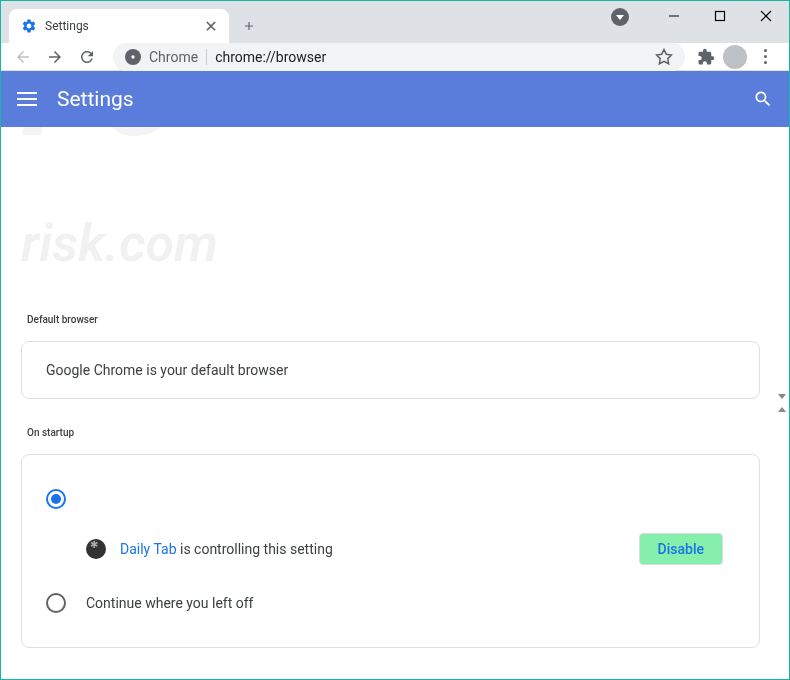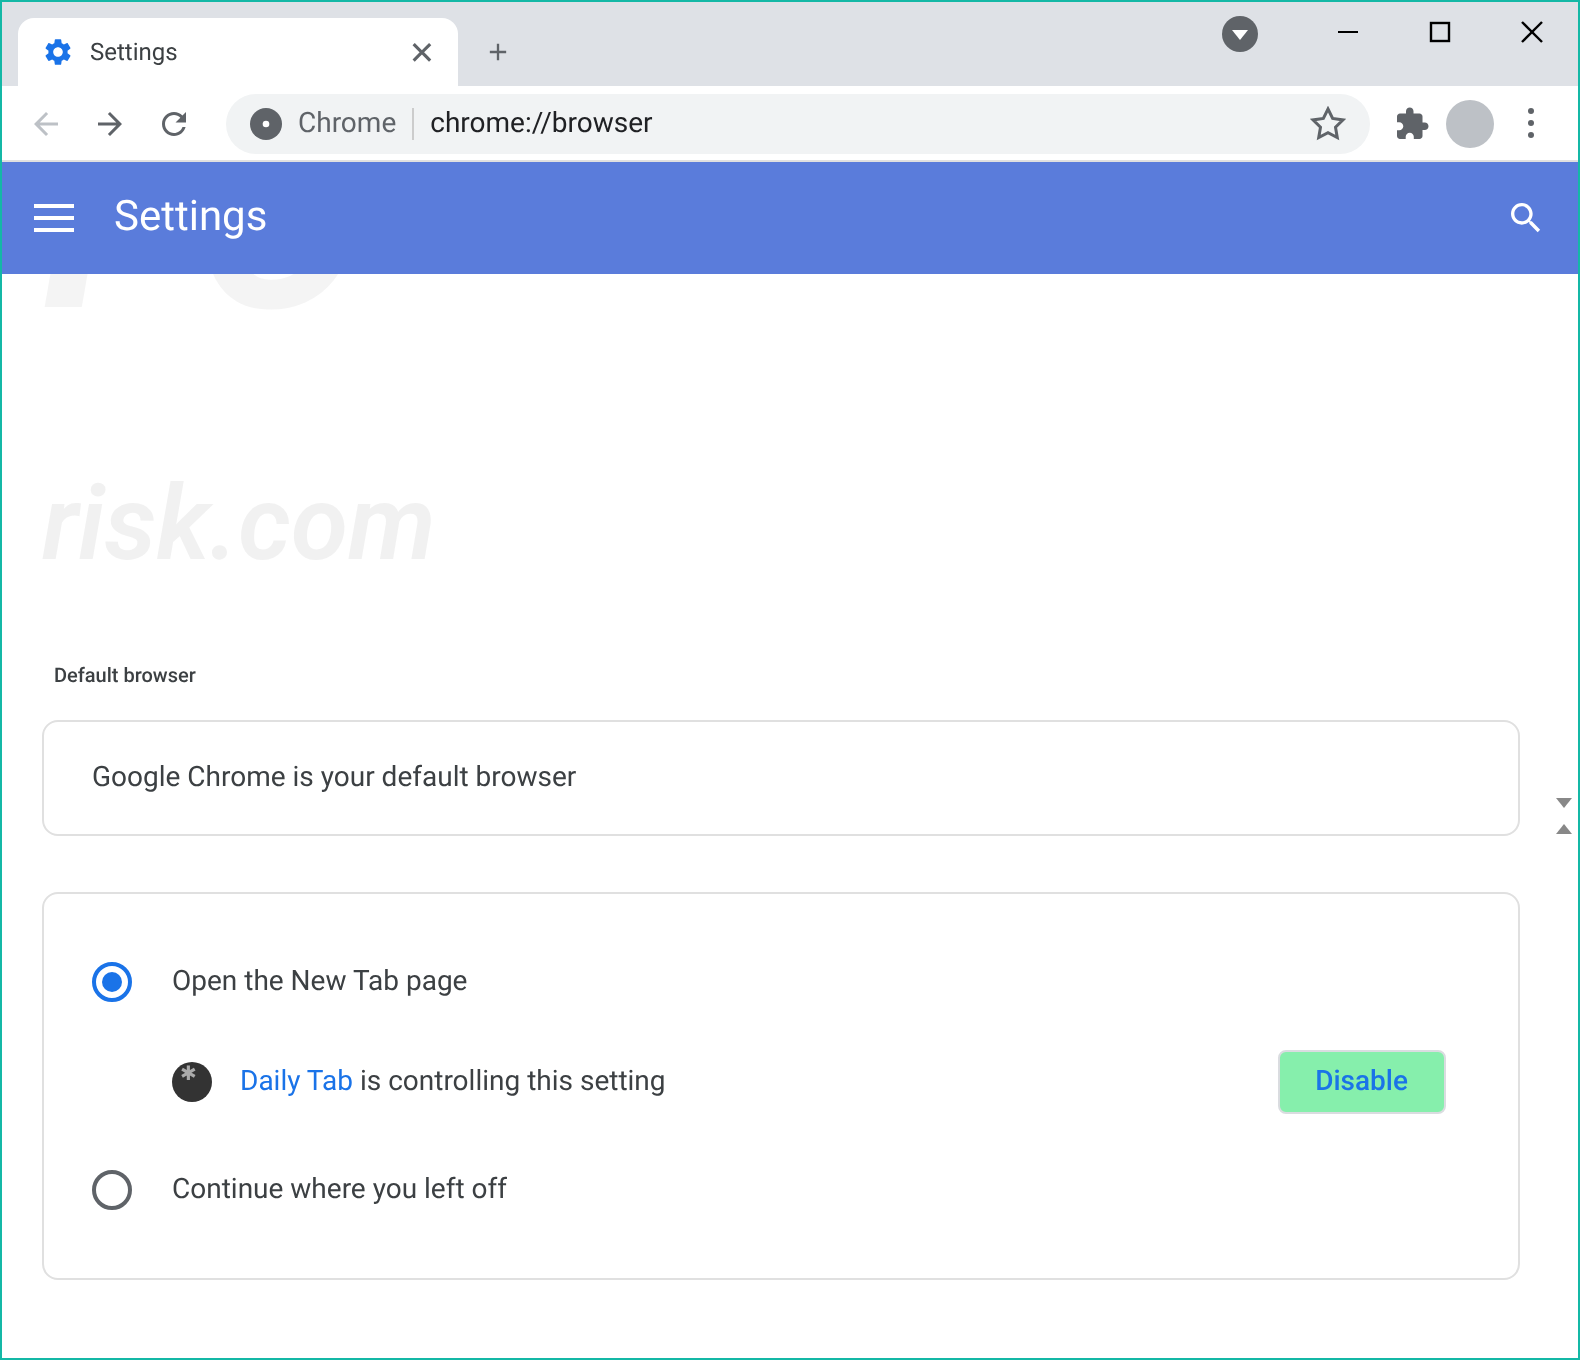--- a/index.html
+++ b/index.html
@@ -15,21 +15,21 @@
     .tab-title { font-size: 12px; color: #3c4043; flex: 1; }
     .tab-close { width: 16px; height: 16px; display: flex; align-items: center; justify-content: center; color: #5f6368; cursor: pointer; }
     .new-tab { width: 28px; height: 28px; display: flex; align-items: center; justify-content: center; color: #5f6368; cursor: pointer; margin-left: 6px; margin-bottom: 3px; }
     .window-controls { position: absolute; right: 0; top: 0; display: flex; height: 30px; }
     .win-btn { width: 46px; display: flex; align-items: center; justify-content: center; color: #000; cursor: pointer; }
     .win-btn svg { width: 12px; height: 12px; }
     .incognito-badge { position: absolute; right: 160px; top: 7px; width: 18px; height: 18px; background: #5f6368; border-radius: 50%; display: flex; align-items: center; justify-content: center; }
     .incognito-badge::after { content: ""; border-left: 4px solid transparent; border-right: 4px solid transparent; border-top: 5px solid #fff; }
     
     
-    .toolbar { height: 38px; background: #fff; display: flex; align-items: center; padding: 0 8px; gap: 4px; border-bottom: 1px solid #e0e0e0; }
+    .toolbar { height: 28px; background: #fff; display: flex; align-items: center; padding: 0 8px; gap: 4px; border-bottom: 1px solid #e0e0e0; }
     .nav-btn { width: 28px; height: 28px; display: flex; align-items: center; justify-content: center; color: #5f6368; cursor: pointer; border-radius: 50%; }
     .nav-btn.disabled { color: #bdc1c6; cursor: default; }
     .omnibox { flex: 1; height: 30px; background: #f1f3f4; border-radius: 15px; display: flex; align-items: center; padding: 0 12px; gap: 8px; margin: 0 8px; }
     .omnibox-icon { width: 16px; height: 16px; background: #5f6368; border-radius: 50%; display: flex; align-items: center; justify-content: center; flex-shrink: 0; }
     .omnibox-icon svg { width: 10px; height: 10px; fill: #fff; }
     .omnibox-prefix { color: #5f6368; font-size: 14px; border-right: 1px solid #ccc; padding-right: 8px; }
     .omnibox-url { color: #202124; font-size: 14px; flex: 1; }
     .star-btn { color: #5f6368; }
     .toolbar-right { display: flex; align-items: center; gap: 8px; padding-right: 6px; }
     .ext-icon { width: 18px; height: 18px; color: #5f6368; }
@@ -170,24 +170,24 @@
   <div class="content-wrap">
     <div class="content">
       <div class="watermark">PC</div>
       <div class="watermark-sub">risk.com</div>
 
       <div class="section-title">Default browser</div>
       <div class="card">
         <div class="card-text">Google Chrome is your default browser</div>
       </div>
 
+      <div class="section-title">On startup</div>
       <div class="card">
         <div class="radio-row">
           <div class="radio selected"></div>
-          <div class="radio-label">Open the New Tab page</div>
         </div>
         <div class="control-row">
           <div class="ext-badge"></div>
           <div class="control-text">
             <span class="control-link">Daily Tab</span><span> is controlling this setting</span>
           </div>
           <button class="disable-btn">Disable</button>
         </div>
         <div class="radio-row">
           <div class="radio"></div>

